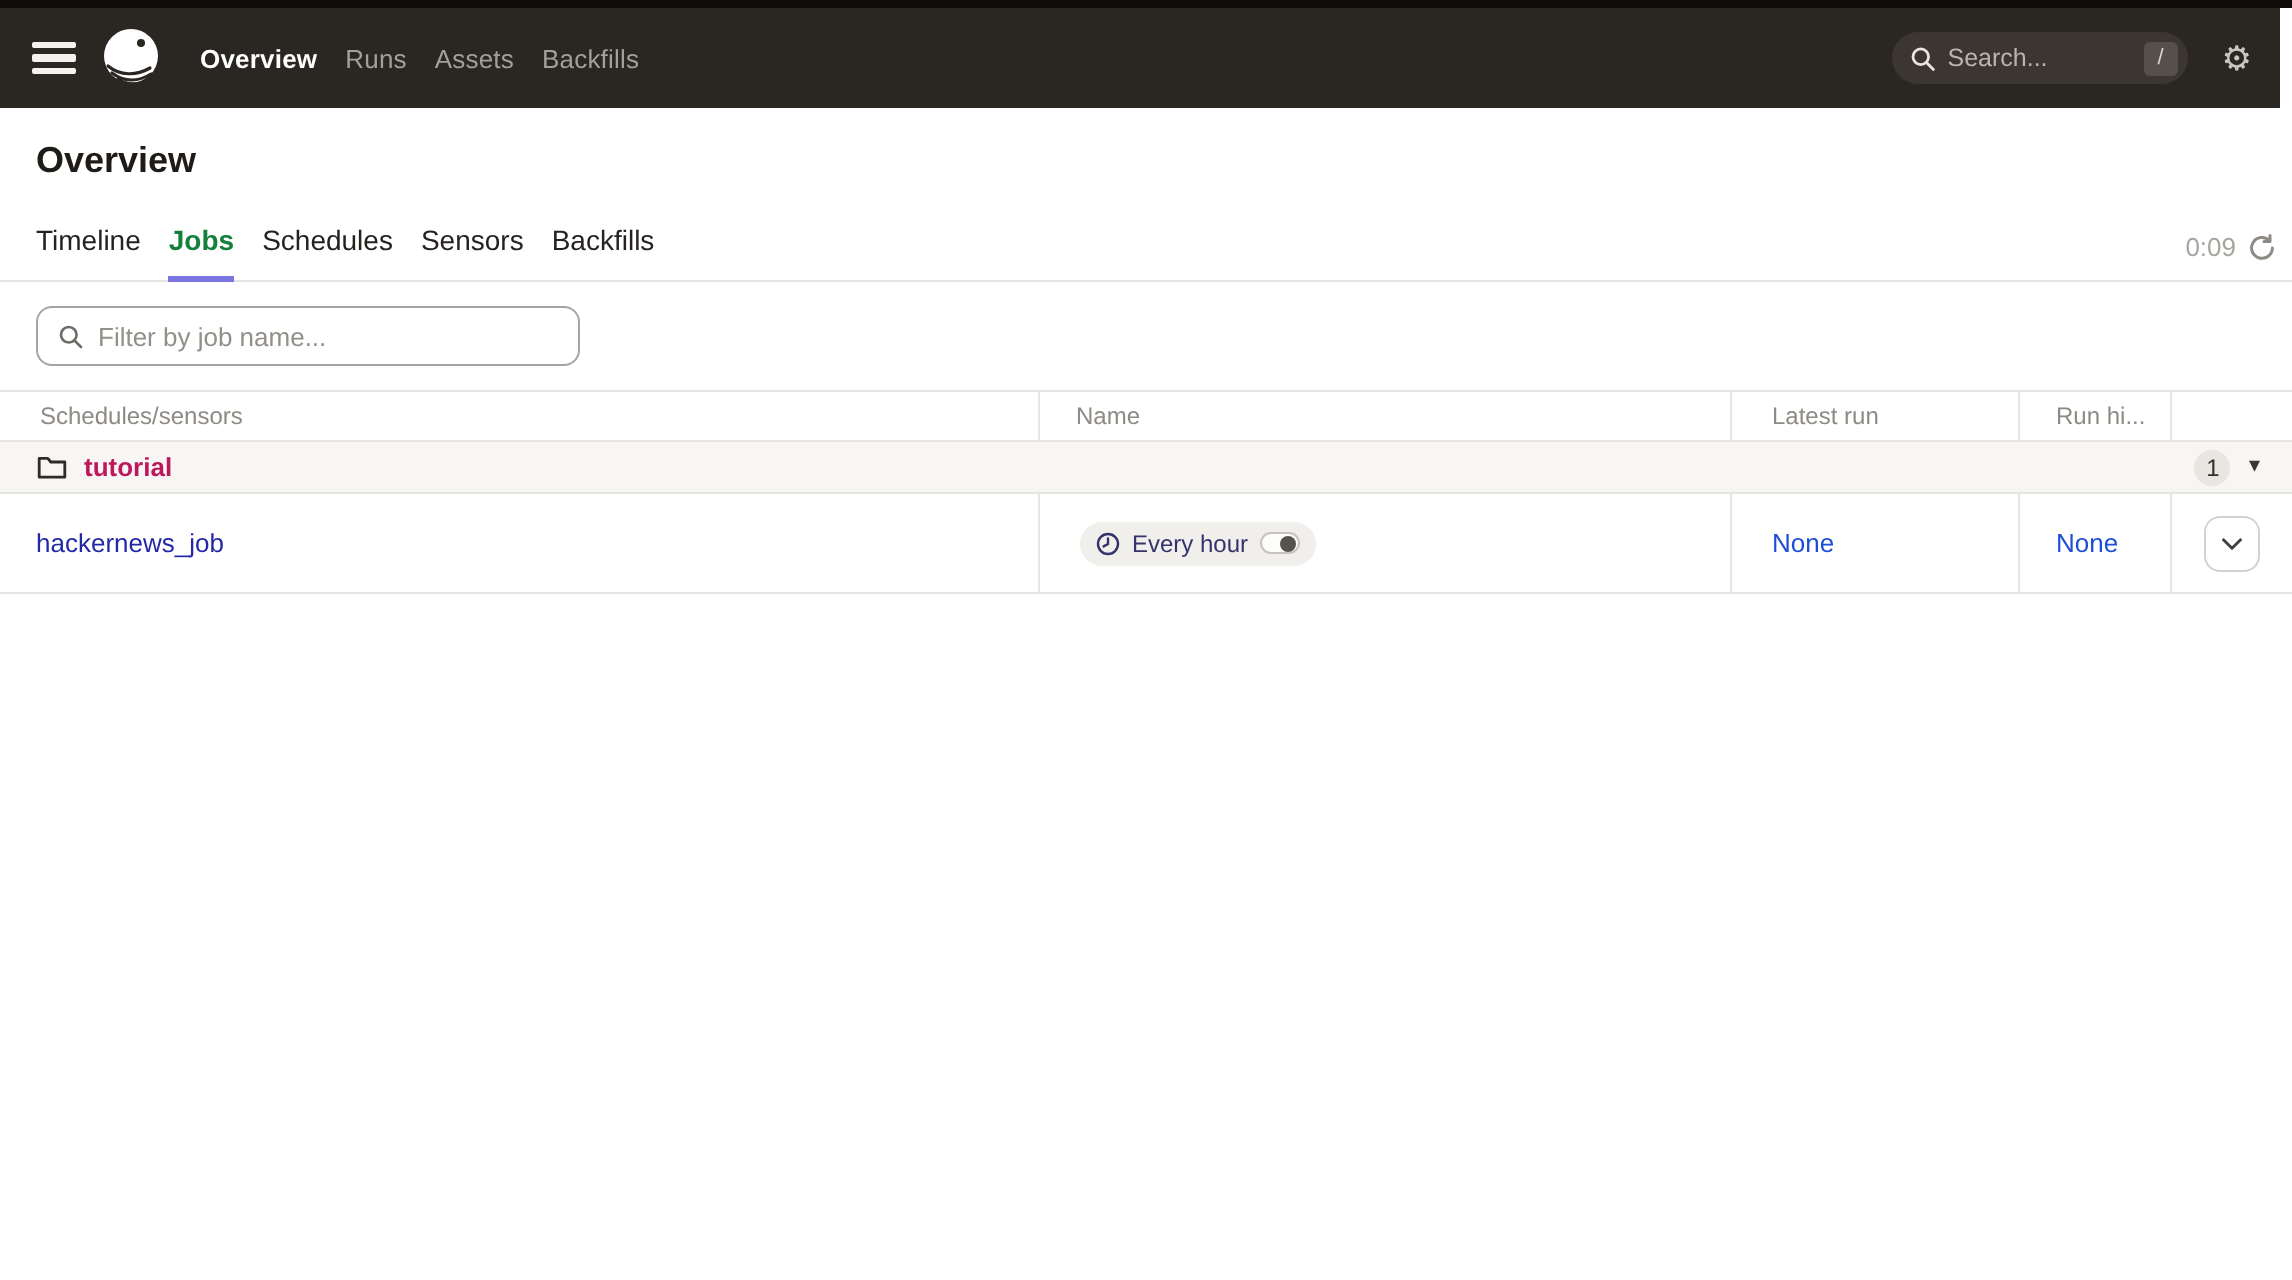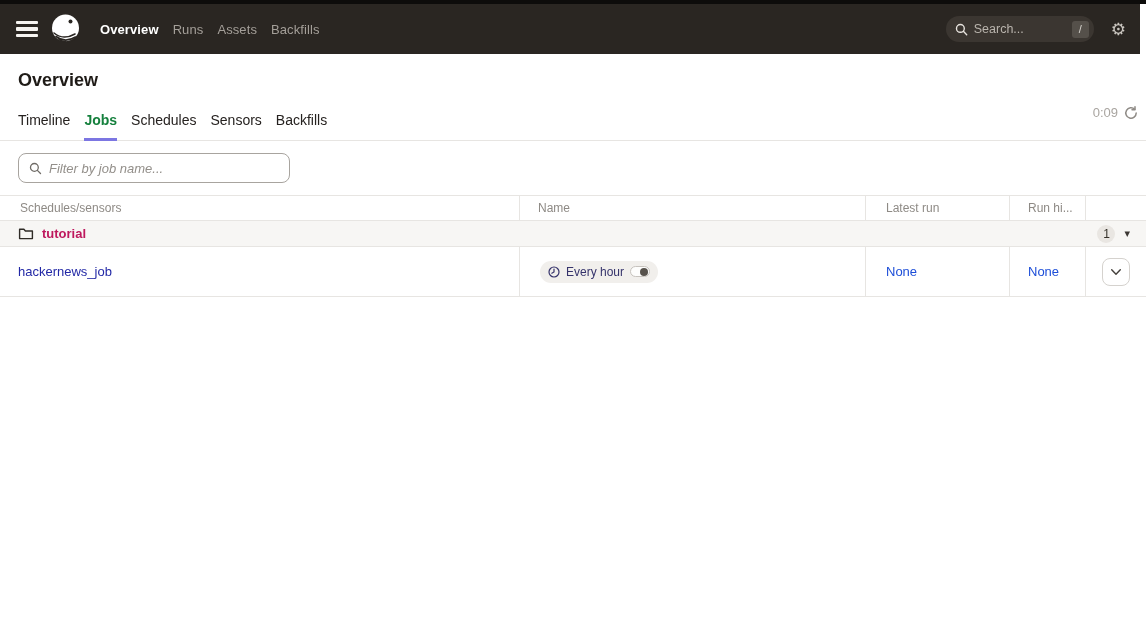--- a/index.html
+++ b/index.html
@@ -29,30 +29,30 @@
   
   .page-head { padding:16px 18px 0; }
   .page-title { font-size:18px; font-weight:700; color:#1f1b17; }
 
   
   .tabs-row { position:relative; margin-top:21px; padding:0 18px; border-bottom:1px solid #e7e5e2;
     display:flex; gap:14px; }
   .tab { font-size:14px; font-weight:500; color:#262220; padding:0 0 12px; position:relative; cursor:pointer; }
   .tab.active { color:#15803d; font-weight:600; }
   .tab.active::after { content:""; position:absolute; left:0; right:0; bottom:-1px; height:3px; background:#7c76e2; }
-  .refresh-box { position:absolute; right:8px; bottom:20px; display:flex; align-items:center; gap:6px; }
+  .refresh-box { position:absolute; right:8px; bottom:9px; display:flex; align-items:center; gap:6px; }
   .refresh-time { font-size:13px; color:#a9a5a0; }
   .refresh-icon { cursor:pointer; display:block; }
 
   
   .filter-wrap { padding:12px 18px 8px; }
   .filter-box { width:272px; height:30px; border:1px solid #a8a49f; border-radius:8px;
     display:flex; align-items:center; padding:0 10px; gap:7px; background:#fff; }
   .filter-box input { flex:1; min-width:0; border:none; outline:none; font-size:13px;
-    color:#ec4899; font-family:"Liberation Sans", sans-serif; background:transparent;font-style:italic; }
+    color:#ec4899; font-family:"Liberation Sans", sans-serif; background:transparent; }
   .filter-box input::placeholder { color:#938f8a; }
 
   
   .tbl { width:1146px; margin-top:4px; }
   .grid-row { display:grid; grid-template-columns:520px 346px 144px 76px 60px; }
   .hdr { height:26px; border-top:1px solid #e7e5e2; border-bottom:1px solid #e7e5e2; }
   .hdr .cell { display:flex; align-items:center; font-size:12px; color:#8e8a85; }
   .cell { border-right:1px solid #e7e5e2; }
   .cell:last-child { border-right:none; }
   .c-name { padding-left:18px; }

